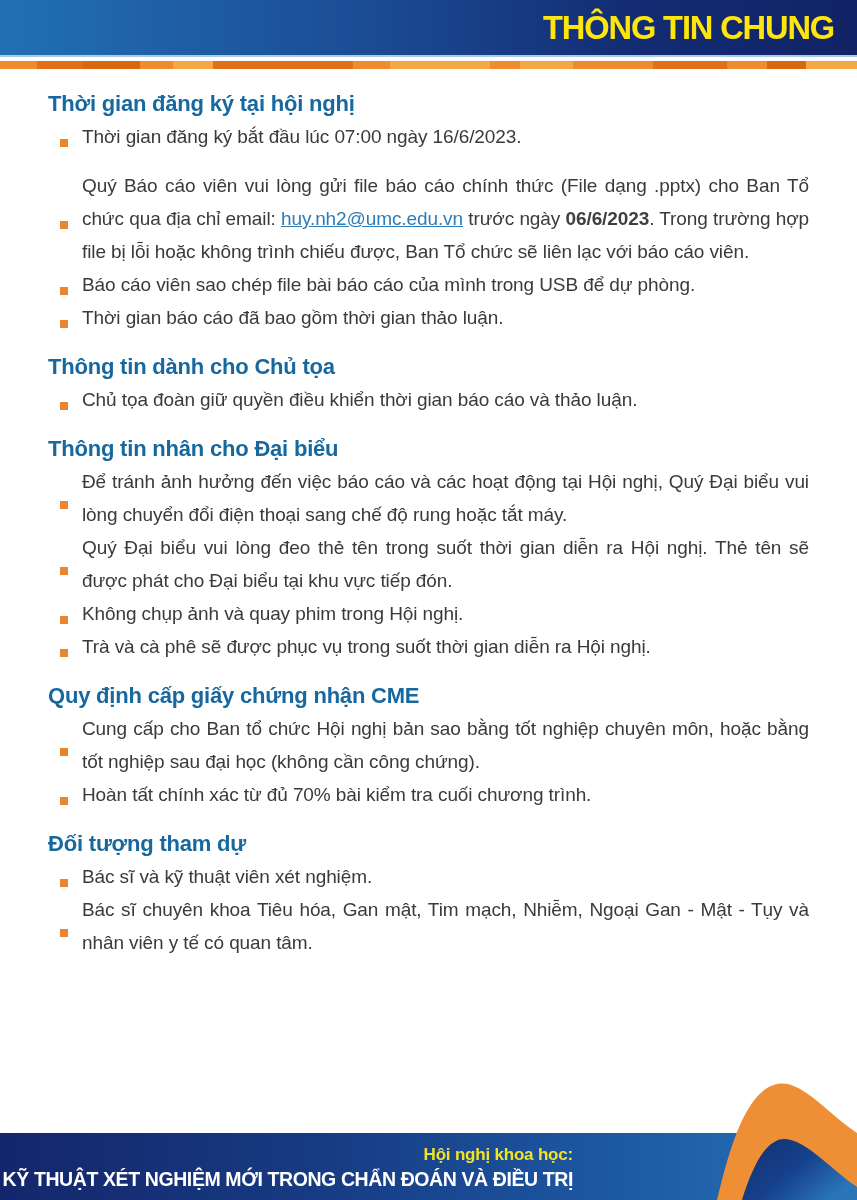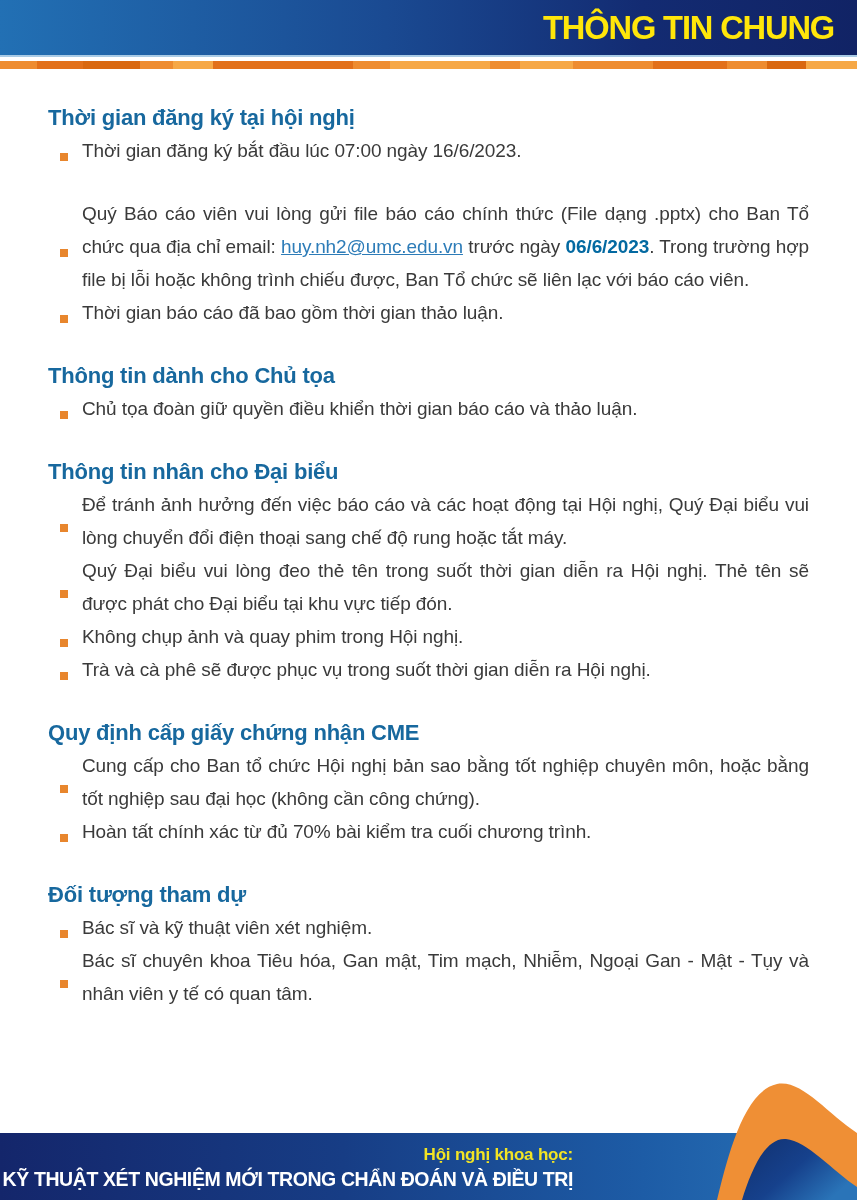--- a/index.html
+++ b/index.html
@@ -31,21 +31,21 @@
       #ee8c30 0% 4.3%, #e2701a 4.3% 9.7%, #d96810 9.7% 16.3%,
       #ee8c30 16.3% 20.2%, #f6a846 20.2% 24.9%, #e2701a 24.9% 41.2%,
       #ee8c30 41.2% 45.5%, #f6a846 45.5% 57.2%, #ee8c30 57.2% 60.7%,
       #f6a846 60.7% 66.9%, #ee8c30 66.9% 76.2%, #e2701a 76.2% 84.8%,
       #ee8c30 84.8% 89.5%, #d96810 89.5% 94.1%, #f6a846 94.1% 100%);
   }
   
   .content{
     position:absolute;top:71px;left:48px;right:48px;
   }
-  .section{margin-top:30px;}
+  .section{margin-top:16px;}
   .section-heading{
     margin:0;
     font-size:22px;font-weight:bold;
     line-height:33px;
     color:#17689e;
     letter-spacing:-0.2px;
   }
   .bullet-list{margin:0;}
   .bullet-row{
     display:flex;align-items:center;
@@ -58,21 +58,21 @@
   }
   .bullet-text{
     flex:1 1 auto;
     margin:0 0 0 14px;
     font-size:19px;
     line-height:33px;
     color:#3a3a3a;
     text-align:justify;
     letter-spacing:-0.1px;
   }
-  .seg-bold{font-weight:bold;color:#0369a1;}
+  .seg-bold{font-weight:bold;color:#404040;}
   .seg-link{color:#2d7cb8;text-decoration:underline;cursor:pointer;}
   
   .footer-bar{
     position:absolute;left:0;right:0;bottom:0;height:67px;
     background:linear-gradient(90deg,#14266b 0%,#173d85 40%,#1d5ca6 75%,#2a74b8 100%);
   }
   .footer-text{
     position:absolute;right:284px;bottom:8px;
     text-align:right;
   }
@@ -116,20 +116,24 @@
 </div>
   </section>
 
   <section class="section">
     <div class="bullet-list">
   <div class="bullet-row">
     <span class="bullet-marker"></span>
     <p class="bullet-text"><span class="seg-normal">Quý Báo cáo viên vui lòng gửi file báo cáo chính thức (File dạng .pptx) cho Ban Tổ chức qua địa chỉ email: </span><a class="seg-link">huy.nh2@umc.edu.vn</a><span class="seg-normal"> trước ngày </span><span class="seg-bold">06/6/2023</span><span class="seg-normal">. Trong trường hợp file bị lỗi hoặc không trình chiếu được, Ban Tổ chức sẽ liên lạc với báo cáo viên.</span></p>
   </div>
 
+  <div class="bullet-row">
+    <span class="bullet-marker"></span>
+    <p class="bullet-text"><span class="seg-normal">Báo cáo viên sao chép file bài báo cáo của mình trong USB để dự phòng.</span></p>
+  </div>
 
   <div class="bullet-row">
     <span class="bullet-marker"></span>
     <p class="bullet-text"><span class="seg-normal">Thời gian báo cáo đã bao gồm thời gian thảo luận.</span></p>
   </div>
 </div>
   </section>
 
   <section class="section">
     <h2 class="section-heading">Thông tin dành cho Chủ tọa</h2>

